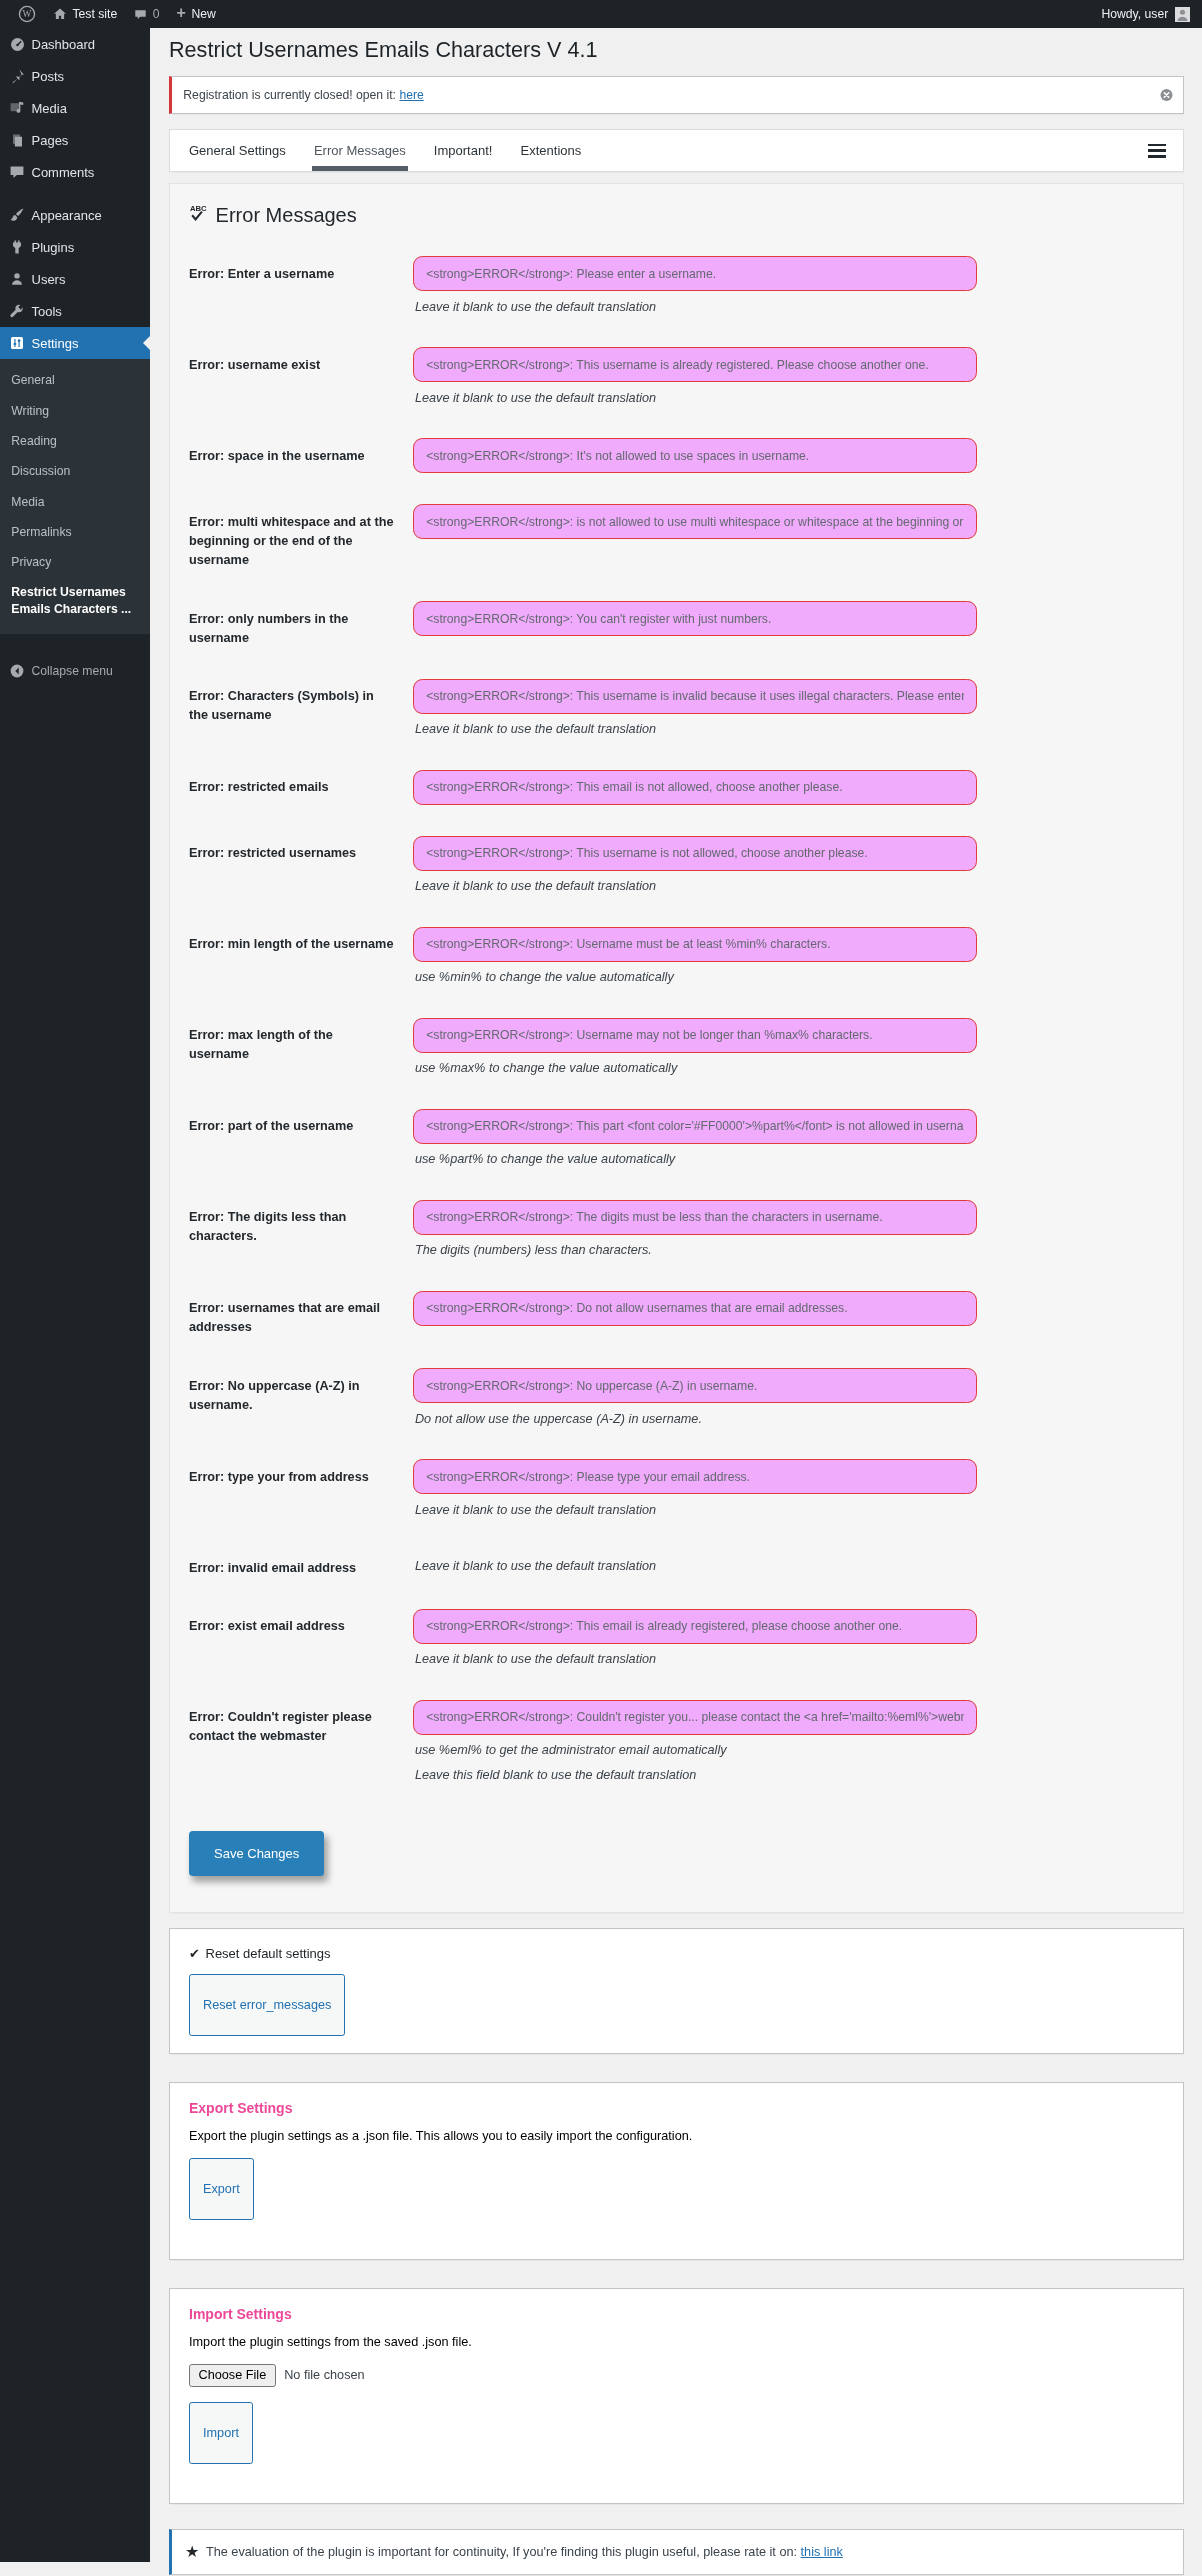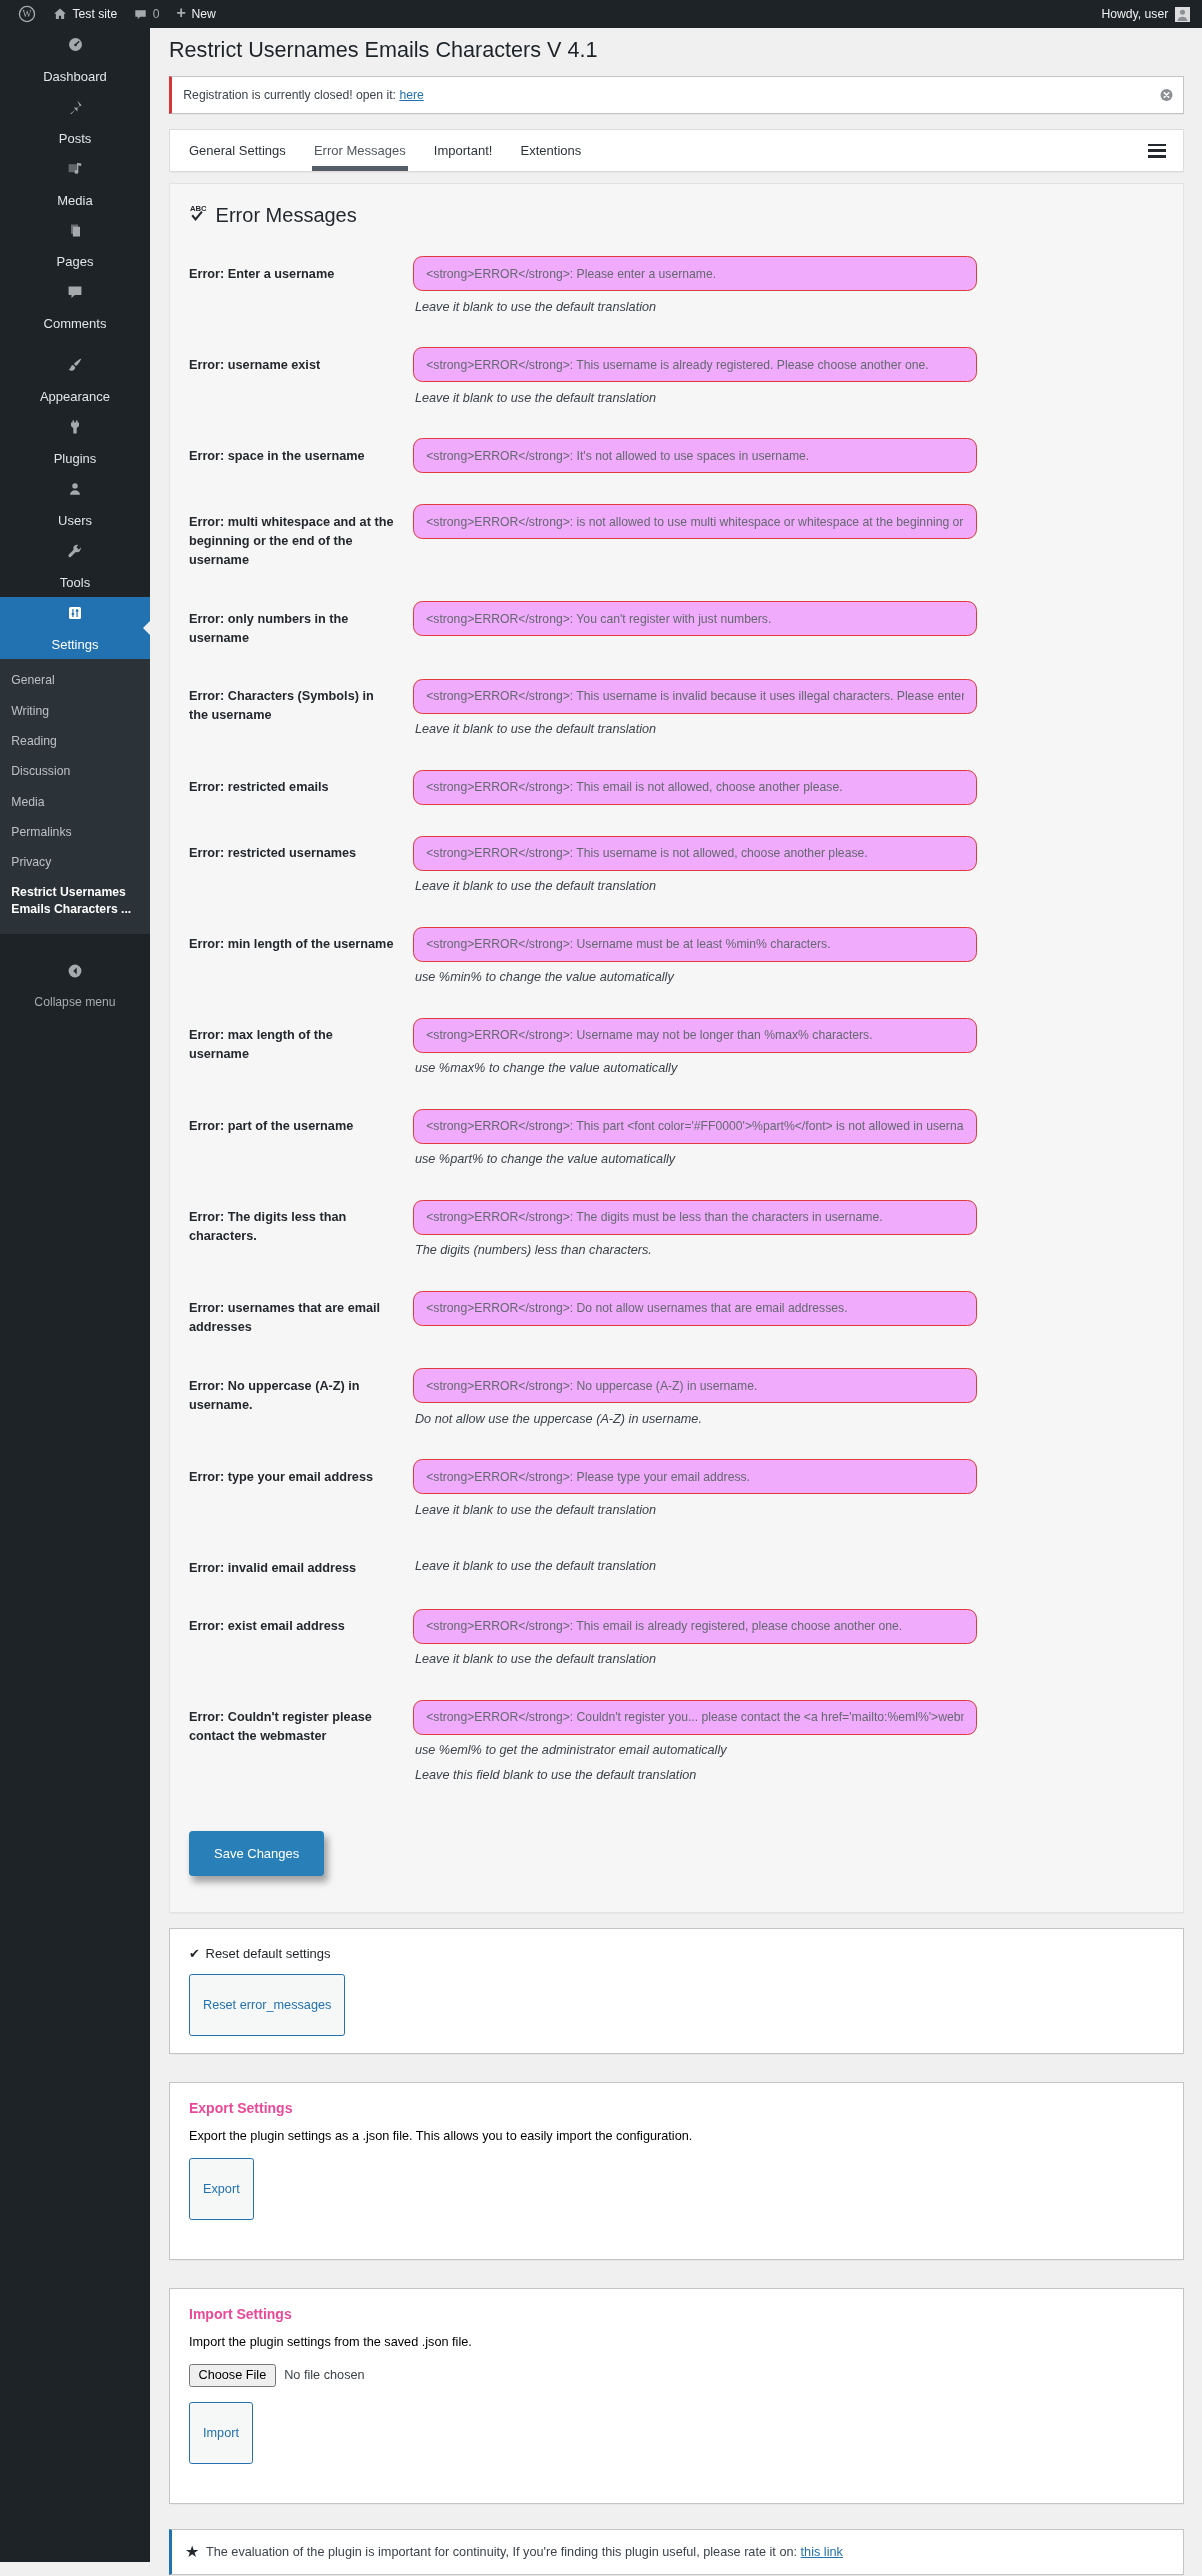--- a/index.html
+++ b/index.html
@@ -22,22 +22,22 @@
   .ab-count { color: #a7aaad; }
   .ab-plus { font-size: 16px; font-weight: bold; color: #a7aaad; line-height: 1; margin-top: -1.9px; }
   .ab-right { margin-left: auto; display: flex; align-items: center; gap: 6.6px; padding-right: 3.8px; }
 
   
   #sidebar {
     position: absolute; top: 28px; left: 0; width: 150px; bottom: 14px;
     background: #1d2327; color: #f0f0f1; font-size: 13px;
   }
   .menu-item {
-    display: flex; align-items: center; gap: 16px; padding: 7.5px 7.5px;
-    color: #e2e4e7; cursor: pointer; position: relative; min-height: 32px; flex-direction: column;
+    display: flex; align-items: center; gap: 5px; padding: 7.5px 7.5px;
+    color: #e2e4e7; cursor: pointer; position: relative; min-height: 32px;
   }
   .menu-item .menu-icon { width: 19px; display: flex; justify-content: center; color: #a7aaad; flex: none; }
   .menu-item.active { background: #2271b1; color: #fff; --icon-gap: #2271b1; }
   .menu-item.active .menu-icon { color: #fff; }
   .menu-item.active::after {
     content: ""; position: absolute; right: 0; top: 50%; margin-top: -7.5px;
     border: 7.5px solid transparent; border-right-color: #f0f0f1;
   }
   .menu-sep { height: 11.3px; }
   #submenu { background: #2c3338; padding: 6.6px 0 9.4px; }
@@ -406,21 +406,21 @@
       <input class="err-input" readonly="" value="&lt;strong&gt;ERROR&lt;/strong&gt;: Do not allow usernames that are email addresses." style="">
     </div>
   </div>
         <div class="form-row">
     <div class="row-label">Error: No uppercase (A-Z) in username.</div>
     <div class="row-field">
       <input class="err-input" readonly="" value="&lt;strong&gt;ERROR&lt;/strong&gt;: No uppercase (A-Z) in username." style="">
     <div class="helper">Do not allow use the uppercase (A-Z) in username.</div></div>
   </div>
         <div class="form-row">
-    <div class="row-label">Error: type your email address</div>
+    <div class="row-label">Error: type your from address</div>
     <div class="row-field">
       <input class="err-input" readonly="" value="&lt;strong&gt;ERROR&lt;/strong&gt;: Please type your email address." style="">
     <div class="helper">Leave it blank to use the default translation</div></div>
   </div>
         <div class="form-row">
     <div class="row-label">Error: invalid email address</div>
     <div class="row-field">
     <div class="helper">Leave it blank to use the default translation</div></div>
   </div>
         <div class="form-row">

